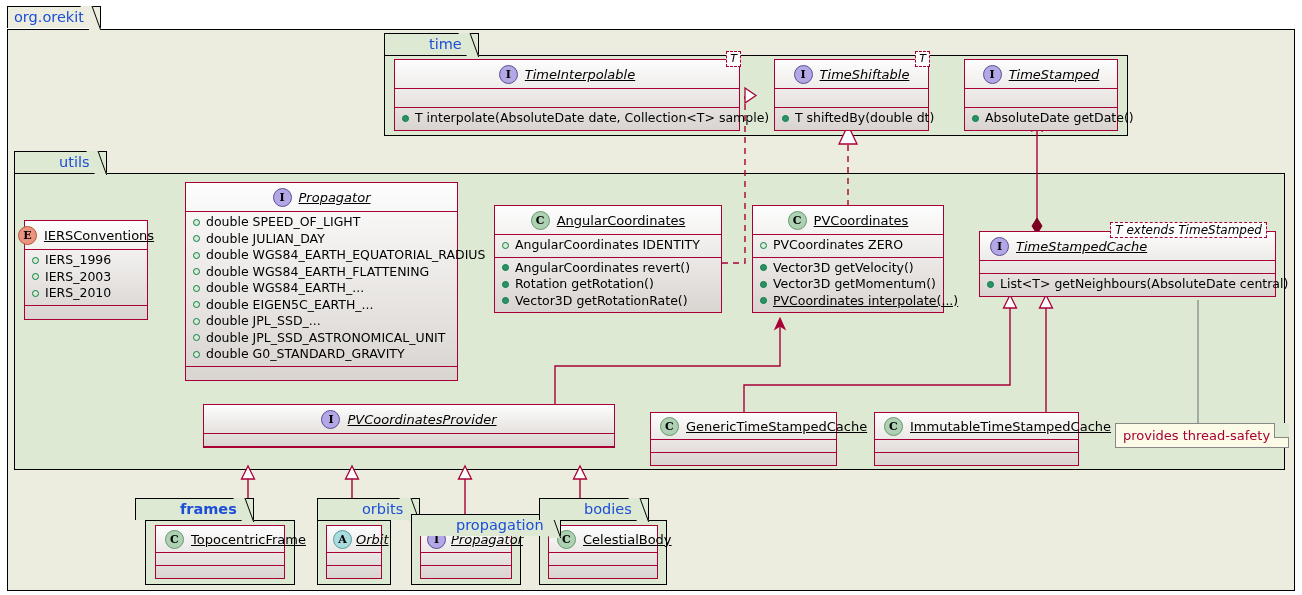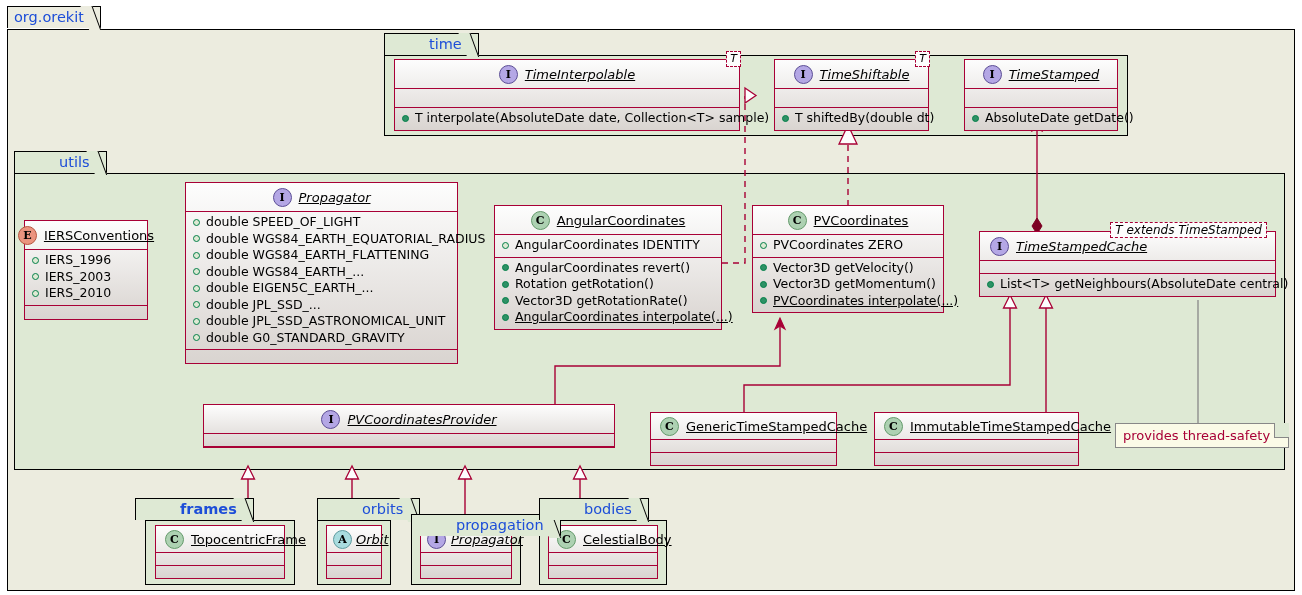--- a/index.html
+++ b/index.html
@@ -350,20 +350,24 @@
       <span class="cls-title italic">Propagator</span>
     </div>
     <div class="sep"></div>
     <div class="cls-body">
       <div class="member">
           <span class="dot pub-field"></span>
           <span>double SPEED_OF_LIGHT</span>
         </div>
       <div class="member">
           <span class="dot pub-field"></span>
+          <span>double JULIAN_DAY</span>
+        </div>
+      <div class="member">
+          <span class="dot pub-field"></span>
           <span>double WGS84_EARTH_EQUATORIAL_RADIUS</span>
         </div>
       <div class="member">
           <span class="dot pub-field"></span>
           <span>double WGS84_EARTH_FLATTENING</span>
         </div>
       <div class="member">
           <span class="dot pub-field"></span>
           <span>double WGS84_EARTH_...</span>
         </div>
@@ -406,24 +410,20 @@
           <span class="dot pub-method"></span>
           <span>AngularCoordinates revert()</span>
         </div>
       <div class="member">
           <span class="dot pub-method"></span>
           <span>Rotation getRotation()</span>
         </div>
       <div class="member">
           <span class="dot pub-method"></span>
           <span>Vector3D getRotationRate()</span>
-        </div>
-      <div class="member">
-          <span class="dot pub-method"></span>
-          <span class="static">AngularCoordinates interpolate(...)</span>
         </div>
     </div>
   </div>
 
   <div class="cls" style="left:752px; top:205px; width:192px;">
     <div class="cls-head">
       <span class="stereo C">C</span>
       <span class="cls-title">PVCoordinates</span>
     </div>
     <div class="sep"></div>

